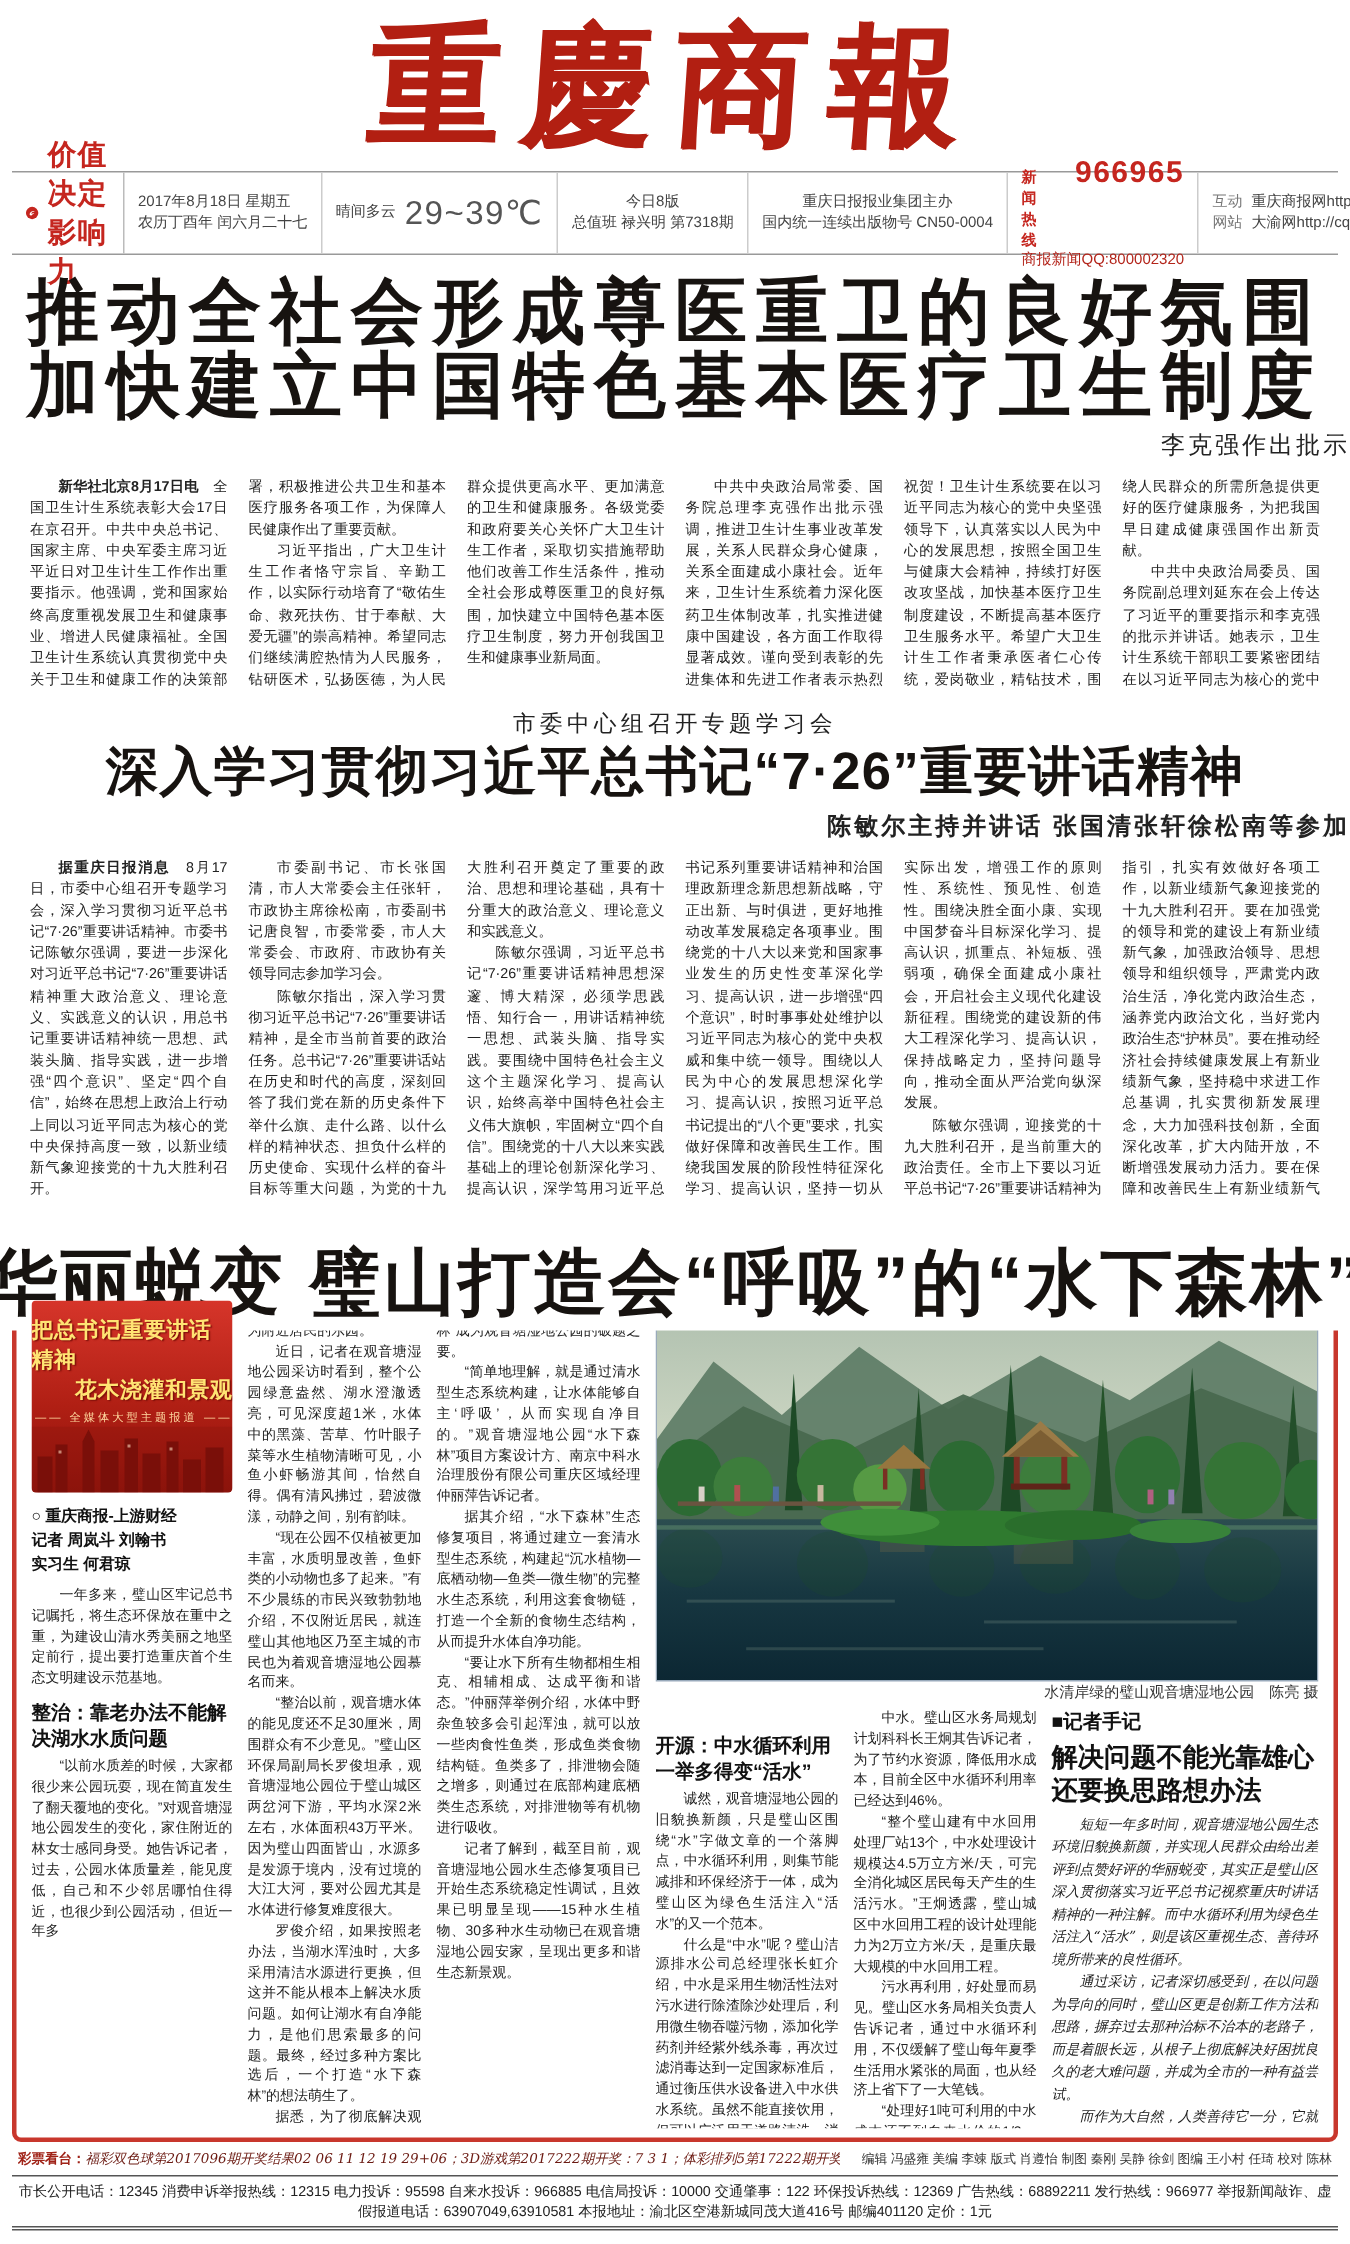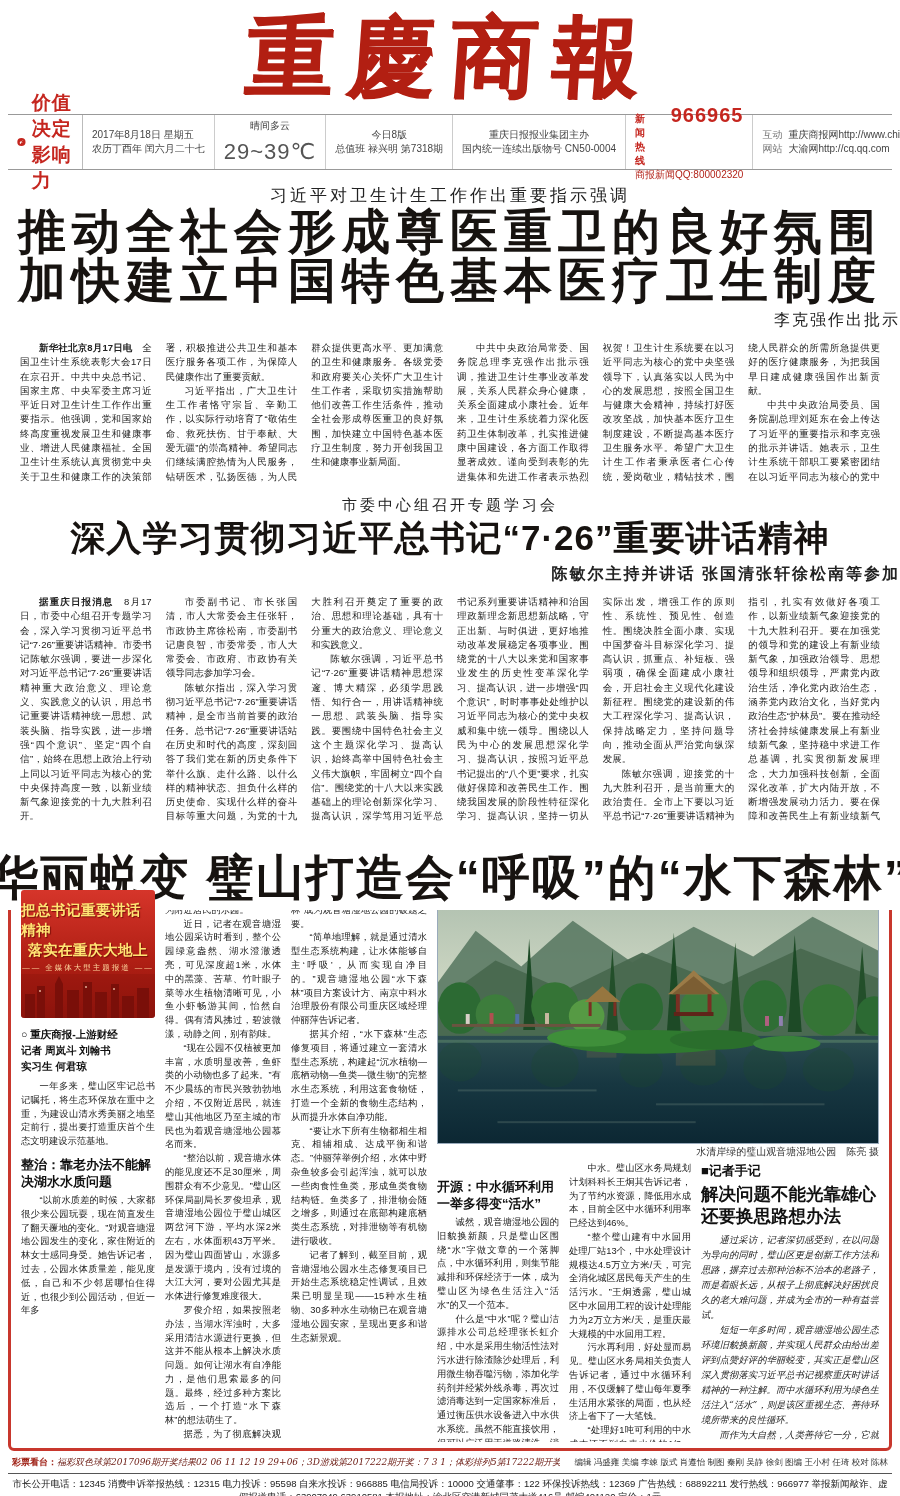--- a/index.html
+++ b/index.html
@@ -19,21 +19,21 @@
   }
   .info-bar {
     margin:2px 8px 0; border-top:1px solid #999; border-bottom:1px solid #999;
     height:56px; display:flex; align-items:stretch;
   }
   .info-seg { display:flex; flex-direction:column; justify-content:center; padding:0 9px; border-right:1px solid #ccc; }
   .info-seg:last-child { border-right:none; }
   .seg-brand { flex-direction:row; align-items:center; gap:6px; }
   .slogan { color:#c5261f; font-weight:bold; font-size:19px; letter-spacing:1px; }
   .tiny { font-size:10px; line-height:14px; color:#444; white-space:nowrap; }
-  .weather-wrap { flex-direction:column; align-items:center; gap:6px; }
+  .weather-wrap { flex-direction:row; align-items:center; gap:6px; }
   .temp { font-size:22px; color:#555; letter-spacing:1px; }
   .hot-label { font-size:10px; color:#c5261f; font-weight:bold; }
   .hot-num { font-size:20px; color:#c5261f; font-weight:bold; letter-spacing:1px; }
   .hot-line { display:flex; align-items:baseline; gap:20px; }
   .red-tiny { font-size:10px; line-height:13px; color:#b3241a; white-space:nowrap; }
   .web-line { display:flex; gap:6px; font-size:10px; line-height:14px; color:#444; white-space:nowrap; }
   .web-label { color:#777; }
   
   .kicker { text-align:center; font-size:17px; letter-spacing:3px; color:#222; font-weight:500; }
   .headline1 { text-align:center; font-size:48px; line-height:49px; font-weight:900; color:#171310; letter-spacing:6px; }
@@ -63,21 +63,21 @@
   .fcol2 { width:116px; }
   .fcol3 { width:136px; }
   .fright { flex:1; display:flex; flex-direction:column; overflow:hidden; }
   .ftext { font-size:9.3px; line-height:13.8px; text-align:justify; color:#222; }
   .ftext p { text-indent:2em; }
   .fsubhead { font-size:13px; line-height:17px; font-weight:900; color:#111; margin:7px 0 4px; }
   
   .promo {
     height:128px; border-radius:3px; overflow:hidden; position:relative; flex:none;
     background:linear-gradient(180deg,#d6352a 0%,#b01f14 55%,#8c130c 100%);
-    display:flex; flex-direction:column; align-items:center; padding-top:10px;
+    display:flex; flex-direction:column; align-items:flex-end; padding-top:10px;
   }
   .promo-l1 { color:#ffe473; font-weight:900; font-size:14.5px; line-height:20px; letter-spacing:.5px; text-shadow:1px 1px 1px #7a0e08; }
   .promo-l3 { color:#ffd9a0; font-size:7.5px; margin-top:3px; letter-spacing:2px; }
   .promo svg { position:absolute; bottom:0; left:0; }
   .byline { font-size:10.5px; font-weight:bold; line-height:16px; color:#111; margin:8px 0 6px; flex:none; }
   
   .photo { width:100%; height:254px; flex:none; border:1px solid #9ab; overflow:hidden; }
   .photo svg { display:block; width:100%; height:100%; }
   .photo-caption { text-align:right; font-size:10px; color:#333; line-height:16px; flex:none; }
   .fbottom { display:flex; gap:10px; flex:1; overflow:hidden; margin-top:2px; }
@@ -173,21 +173,20 @@
         <span>重庆商报网http://www.chinacqsb.com</span>
       </span>
     <span class="web-line">
         <span class="web-label">网站</span>
         <span>大渝网http://cq.qq.com</span>
       </span>
   </div>
 </div>
 
 <section style="margin-top:14px;">
-  <div class="kicker">习近平对卫生计生工作作出重要指示强调</div>
   <h1 class="headline1">推动全社会形成尊医重卫的良好氛围</h1>
   <h1 class="headline1">加快建立中国特色基本医疗卫生制度</h1>
   <div class="subhead">李克强作出批示</div>
   <div class="body-cols" id="a1-body">
     <p><b>新华社北京8月17日电　</b><span>全国卫生计生系统表彰大会17日在京召开。中共中央总书记、国家主席、中央军委主席习近平近日对卫生计生工作作出重要指示。他强调，党和国家始终高度重视发展卫生和健康事业、增进人民健康福祉。全国卫生计生系统认真贯彻党中央关于卫生和健康工作的决策部署，积极推进公共卫生和基本医疗服务各项工作，为保障人民健康作出了重要贡献。</span></p>
   <p>习近平指出，广大卫生计生工作者恪守宗旨、辛勤工作，以实际行动培育了“敬佑生命、救死扶伤、甘于奉献、大爱无疆”的崇高精神。希望同志们继续满腔热情为人民服务，钻研医术，弘扬医德，为人民群众提供更高水平、更加满意的卫生和健康服务。各级党委和政府要关心关怀广大卫生计生工作者，采取切实措施帮助他们改善工作生活条件，推动全社会形成尊医重卫的良好氛围，加快建立中国特色基本医疗卫生制度，努力开创我国卫生和健康事业新局面。</p>
       <p>中共中央政治局常委、国务院总理李克强作出批示强调，推进卫生计生事业改革发展，关系人民群众身心健康，关系全面建成小康社会。近年来，卫生计生系统着力深化医药卫生体制改革，扎实推进健康中国建设，各方面工作取得显著成效。谨向受到表彰的先进集体和先进工作者表示热烈祝贺！卫生计生系统要在以习近平同志为核心的党中央坚强领导下，认真落实以人民为中心的发展思想，按照全国卫生与健康大会精神，持续打好医改攻坚战，加快基本医疗卫生制度建设，不断提高基本医疗卫生服务水平。希望广大卫生计生工作者秉承医者仁心传统，爱岗敬业，精钻技术，围绕人民群众的所需所急提供更好的医疗健康服务，为把我国早日建成健康强国作出新贡献。</p>
       <p>中共中央政治局委员、国务院副总理刘延东在会上传达了习近平的重要指示和李克强的批示并讲话。她表示，卫生计生系统干部职工要紧密团结在以习近平同志为核心的党中央周围，深入贯彻习近平总书记重要指示精神，不忘初心，不负重托，敬业奉献，守护健康，努力打造健康中国需要、人民群众满意的高素质卫生计生队伍，推进卫生健康事业实现新跨越，为全面建成小康社会作出新贡献。</p>
     </div>
 </section>
@@ -205,21 +204,21 @@
     </div>
 </section>
 
 <section class="feature">
   <div class="feature-title">华丽蜕变  璧山打造会“呼吸”的“水下森林”</div>
   <div class="feature-grid">
 
     <div class="fcol fcol1">
       <div class="promo">
         <span class="promo-l1">把总书记重要讲话精神</span>
-        <span class="promo-l1">落实在重庆大地上</span>
+        <span class="promo-l1">花木浇灌和景观</span>
         <span class="promo-l3">—— 全媒体大型主题报道 ——</span>
         <svg width="134" height="44" viewBox="0 0 134 44">
           <rect width="134" height="44" fill="#8c130c" opacity="0.35"></rect>
           <g fill="#7a0f09">
             <rect x="4" y="20" width="10" height="24"></rect>
               <rect x="16" y="12" width="8" height="32"></rect>
             <polygon points="34,44 34,10 38,2 42,10 42,44"></polygon>
               <rect x="46" y="16" width="12" height="28"></rect>
             <rect x="62" y="8" width="9" height="36"></rect>
               <rect x="74" y="18" width="12" height="26"></rect>
@@ -373,22 +372,22 @@
               <p>“处理好1吨可利用的中水成本还不到自来水价的1/3，仅市政绿化用水，璧山城区就为财政节约费用近900万元。”该负责人同时强调，除了经济效益，从长远来看，节省能耗、降低排放更是中水利用的一大功劳。而不远的将来，随着管网连通工程的加快，璧山对中水利用的规模更将提高50%以上。</p>
             </div>
         </div>
         <div class="notes">
           <div class="notes-tag">■记者手记</div>
           <div class="notes-title">
             <div>解决问题不能光靠雄心</div>
             <div>还要换思路想办法</div>
           </div>
           <div class="script">
+              <p>短短一年多时间，观音塘湿地公园生态环境旧貌换新颜，并实现人民群众由给出差评到点赞好评的华丽蜕变，其实正是璧山区深入贯彻落实习近平总书记视察重庆时讲话精神的一种注解。而中水循环利用为绿色生活注入“活水”，则是该区重视生态、善待环境所带来的良性循环。</p>
               <p>通过采访，记者深切感受到，在以问题为导向的同时，璧山区更是创新工作方法和思路，摒弃过去那种治标不治本的老路子，而是着眼长远，从根子上彻底解决好困扰良久的老大难问题，并成为全市的一种有益尝试。</p>
-              <p>短短一年多时间，观音塘湿地公园生态环境旧貌换新颜，并实现人民群众由给出差评到点赞好评的华丽蜕变，其实正是璧山区深入贯彻落实习近平总书记视察重庆时讲话精神的一种注解。而中水循环利用为绿色生活注入“活水”，则是该区重视生态、善待环境所带来的良性循环。</p>
               <p>而作为大自然，人类善待它一分，它就回馈人类多一分，所以才有了璧山区充满绿意又生机勃勃的生态环境。</p>
             </div>
 
         </div>
       </div>
     </div>
 
   </div>
 </section>
 

